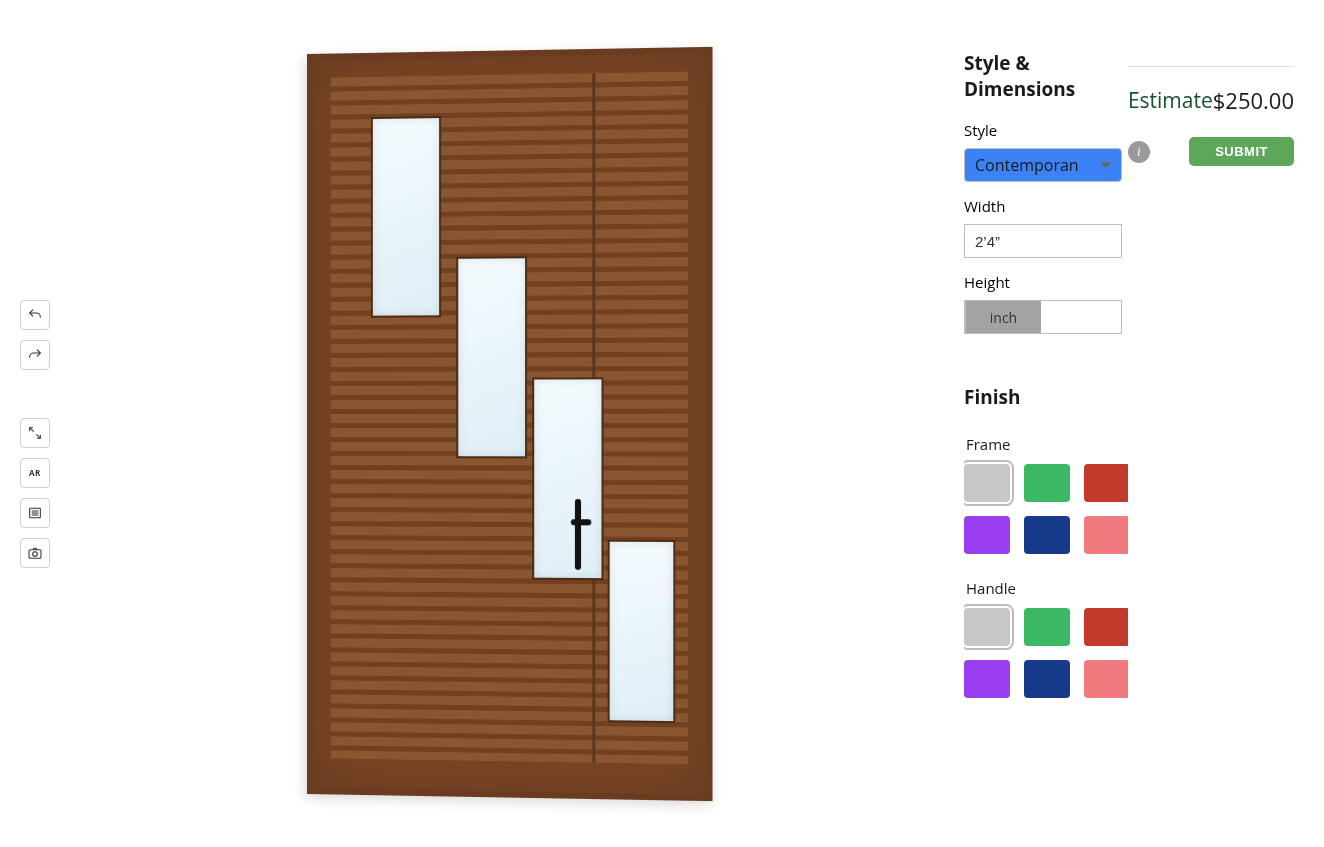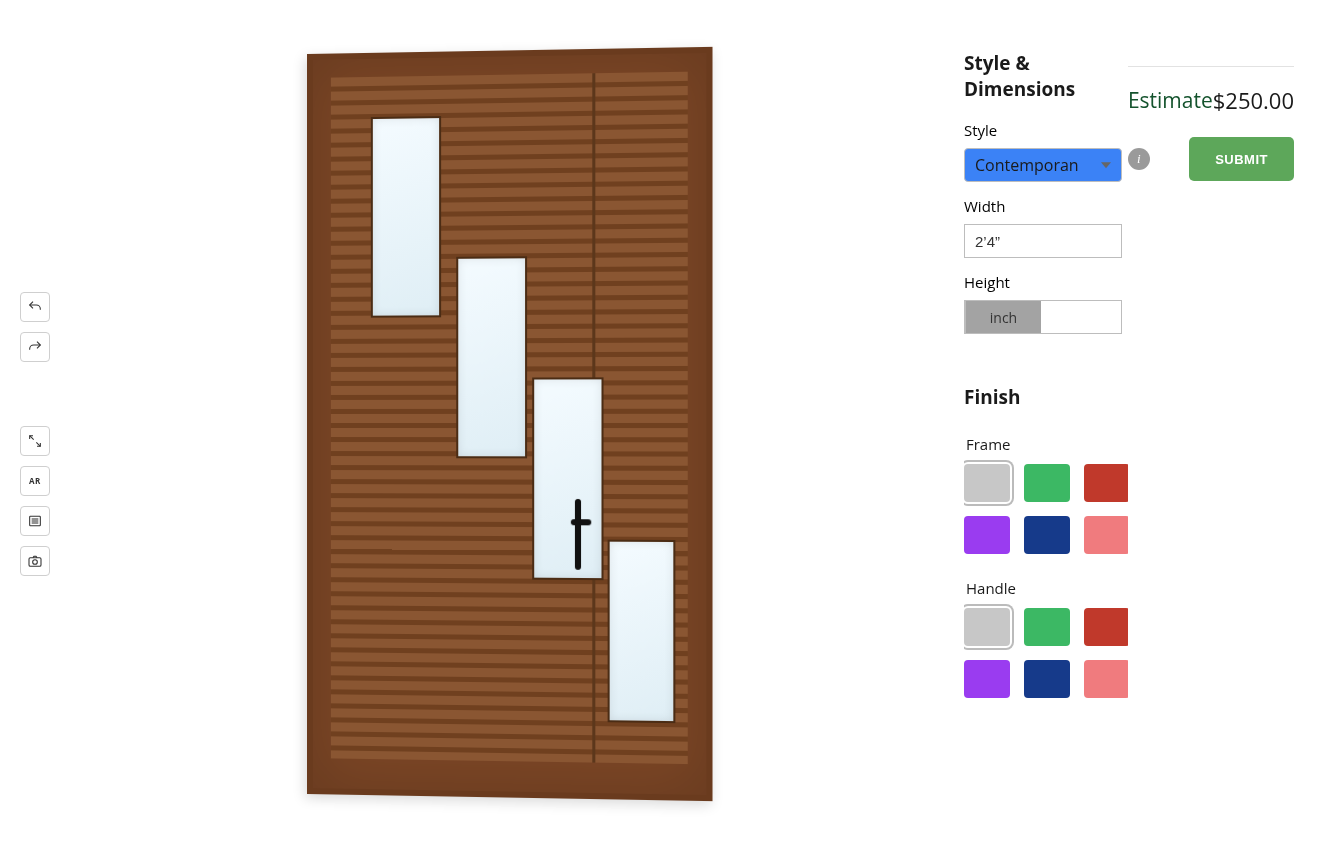--- a/index.html
+++ b/index.html
@@ -16,21 +16,21 @@
     width: 100%; height: 100%;
   }
 
   
   .left-toolbar {
     width: 70px;
     padding: 20px 0 0 20px;
     display: flex;
     flex-direction: column;
     justify-content: center;
-    gap: 12px;
+    gap: 4px;
   }
   .tb-group { display: flex; flex-direction: column; gap: 10px; }
   .tb-sep { height: 40px; }
   .tb-btn {
     width: 30px; height: 30px;
     border: 1px solid #cfcfcf;
     border-radius: 4px;
     background: #fff;
     display: flex; align-items: center; justify-content: center;
     cursor: pointer;
@@ -207,21 +207,21 @@
     background: #9a9a9a; color: #fff;
     display: flex; align-items: center; justify-content: center;
     font-size: 13px; font-style: italic; font-family: Georgia, serif;
     cursor: pointer;
   }
   .submit-btn {
     background: #5da75a;
     color: #fff;
     border: none;
     border-radius: 5px;
-    height: 44px;
+    height: 29px;
     padding: 0 26px;
     font-size: 13px;
     font-weight: 600;
     letter-spacing: 0.5px;
     cursor: pointer;
   }
 </style>
 </head>
 <body>
 

